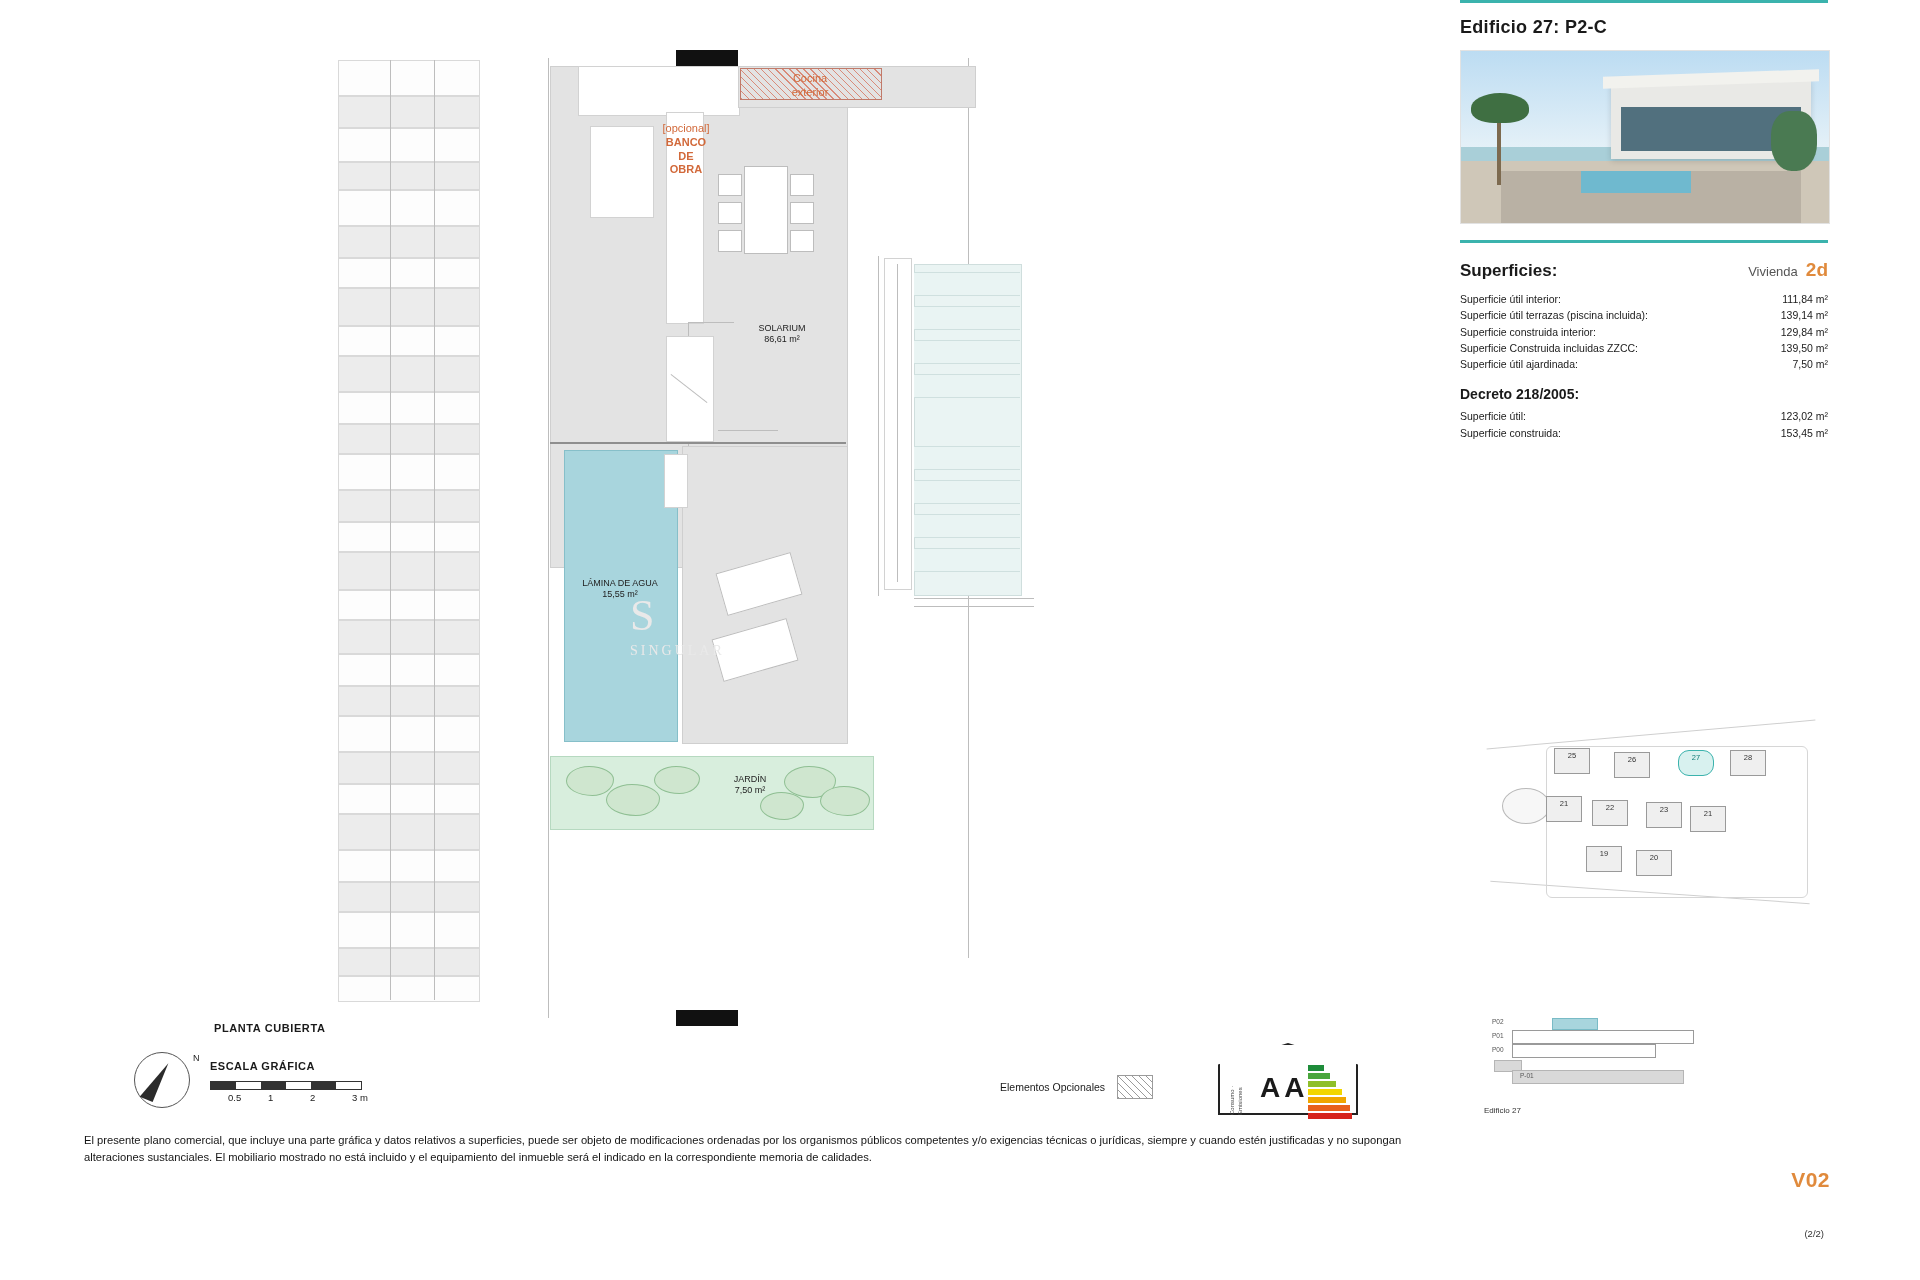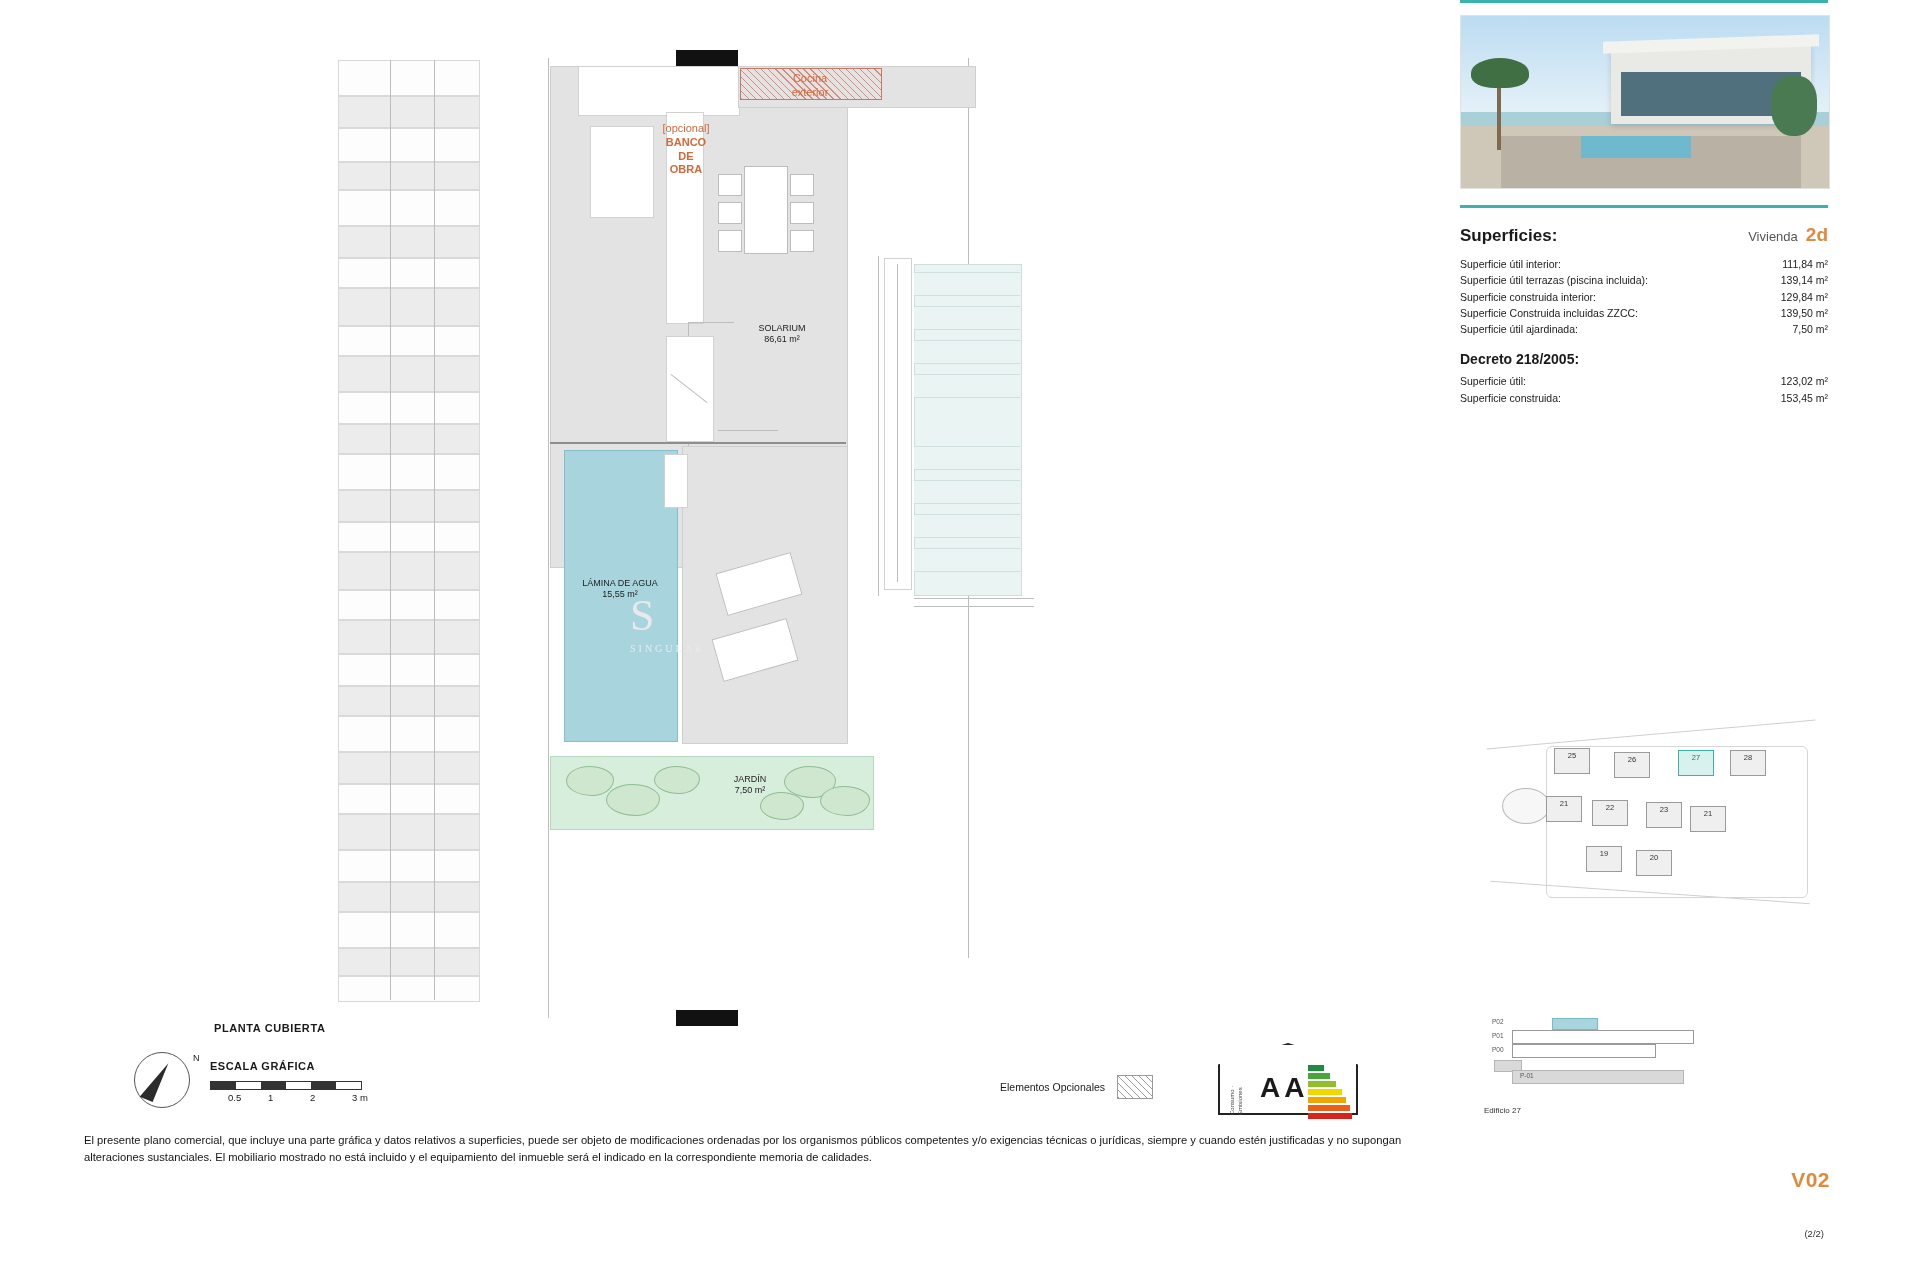--- a/index.html
+++ b/index.html
@@ -35,21 +35,21 @@
   .garden{position:absolute;background:#d8eedd;border:1px solid #b6d9c0;}
   .bush{position:absolute;border:1px solid #8fbf93;background:#cfe6cf;border-radius:48% 52% 45% 55%/50% 45% 55% 50%;}
   .furn{position:absolute;background:#fff;border:1px solid #bdbdbd;}
   .stairsbox{position:absolute;background:#eaf4f3;border:1px solid #cfdedd;}
   .striped{position:absolute;background:#e9f4f3;border-top:1px solid #cfe0df;border-bottom:1px solid #cfe0df;}
   .thin{position:absolute;background:#bdbdbd;}
   .watermark{
     position:absolute;left:630px;top:590px;color:#e9e9e9;font-size:44px;
     font-family:"Liberation Serif", serif;letter-spacing:2px;
   }
-  .watermark small{display:block;font-size:10px;letter-spacing:3px;margin-top:2px;}
+  .watermark small{display:block;font-size:14px;letter-spacing:3px;margin-top:2px;}
 
   
   .plantitle{position:absolute;left:214px;top:1022px;font-size:11px;font-weight:bold;letter-spacing:.6px;}
   .compass{position:absolute;left:134px;top:1052px;width:54px;height:54px;border:1px solid #555;border-radius:50%;}
   .compass .half{position:absolute;left:12px;top:6px;width:0;height:0;border-left:14px solid transparent;border-right:0 solid transparent;border-top:0;border-bottom:42px solid #2b2b2b;transform:rotate(22deg);transform-origin:50% 50%;}
   .compass .n{position:absolute;left:58px;top:0px;font-size:9px;}
   .scaleblock{position:absolute;left:210px;top:1060px;}
   .scaleblock .t{font-size:11px;font-weight:bold;letter-spacing:.5px;}
   .scalebar{margin-top:9px;display:flex;height:7px;width:150px;border:1px solid #333;}
   .scalebar div{flex:1;}
@@ -300,20 +300,21 @@
         <i style="background:#e8601c;width:42px;"></i>
         <i style="background:#d6241c;width:44px;"></i>
       </div>
     </div>
 
     <div class="disclaimer">El presente plano comercial, que incluye una parte gráfica y datos relativos a superficies, puede ser objeto de modificaciones ordenadas por los organismos públicos competentes y/o exigencias técnicas o jurídicas, siempre y cuando estén justificadas y no supongan alteraciones sustanciales. El mobiliario mostrado no está incluido y el equipamiento del inmueble será el indicado en la correspondiente memoria de calidades.</div>
   </div>
 
   <div class="panel">
     <div class="rule" style="width:368px;"></div>
+    <h1>Edificio 27: P2-C</h1>
 
     <div class="render">
       <div class="sky"></div>
       <div class="sea"></div>
       <div class="ground"></div>
       <div class="terrace"></div>
       <div class="villa">
           <div class="roof"></div>
           <div class="glass"></div>
         </div>
@@ -369,21 +370,21 @@
     </div>
 
     <div class="sitemap">
       <div class="edge" style="left:6px;top:18px;width:330px;transform:rotate(-5deg);"></div>
       <div class="edge" style="left:10px;top:176px;width:320px;transform:rotate(4deg);"></div>
       <div class="round"></div>
       <div class="road" style="left:66px;top:30px;width:260px;height:150px;border-radius:6px;background:transparent;"></div>
 
       <div class="plotbox" style="left:74px;top:32px;width:34px;height:24px;">25</div>
       <div class="plotbox" style="left:134px;top:36px;width:34px;height:24px;">26</div>
-      <div class="plotbox hl" style="left:198px;top:34px;width:34px;height:24px;">27</div>
+      <div class="plotbox hl" style="left:198px;top:34px;width:34px;height:24px;border-radius:11px;">27</div>
       <div class="plotbox" style="left:250px;top:34px;width:34px;height:24px;">28</div>
 
       <div class="plotbox" style="left:66px;top:80px;width:34px;height:24px;">21</div>
       <div class="plotbox" style="left:112px;top:84px;width:34px;height:24px;">22</div>
       <div class="plotbox" style="left:166px;top:86px;width:34px;height:24px;">23</div>
       <div class="plotbox" style="left:210px;top:90px;width:34px;height:24px;">21</div>
 
       <div class="plotbox" style="left:106px;top:130px;width:34px;height:24px;">19</div>
       <div class="plotbox" style="left:156px;top:134px;width:34px;height:24px;">20</div>
     </div>

